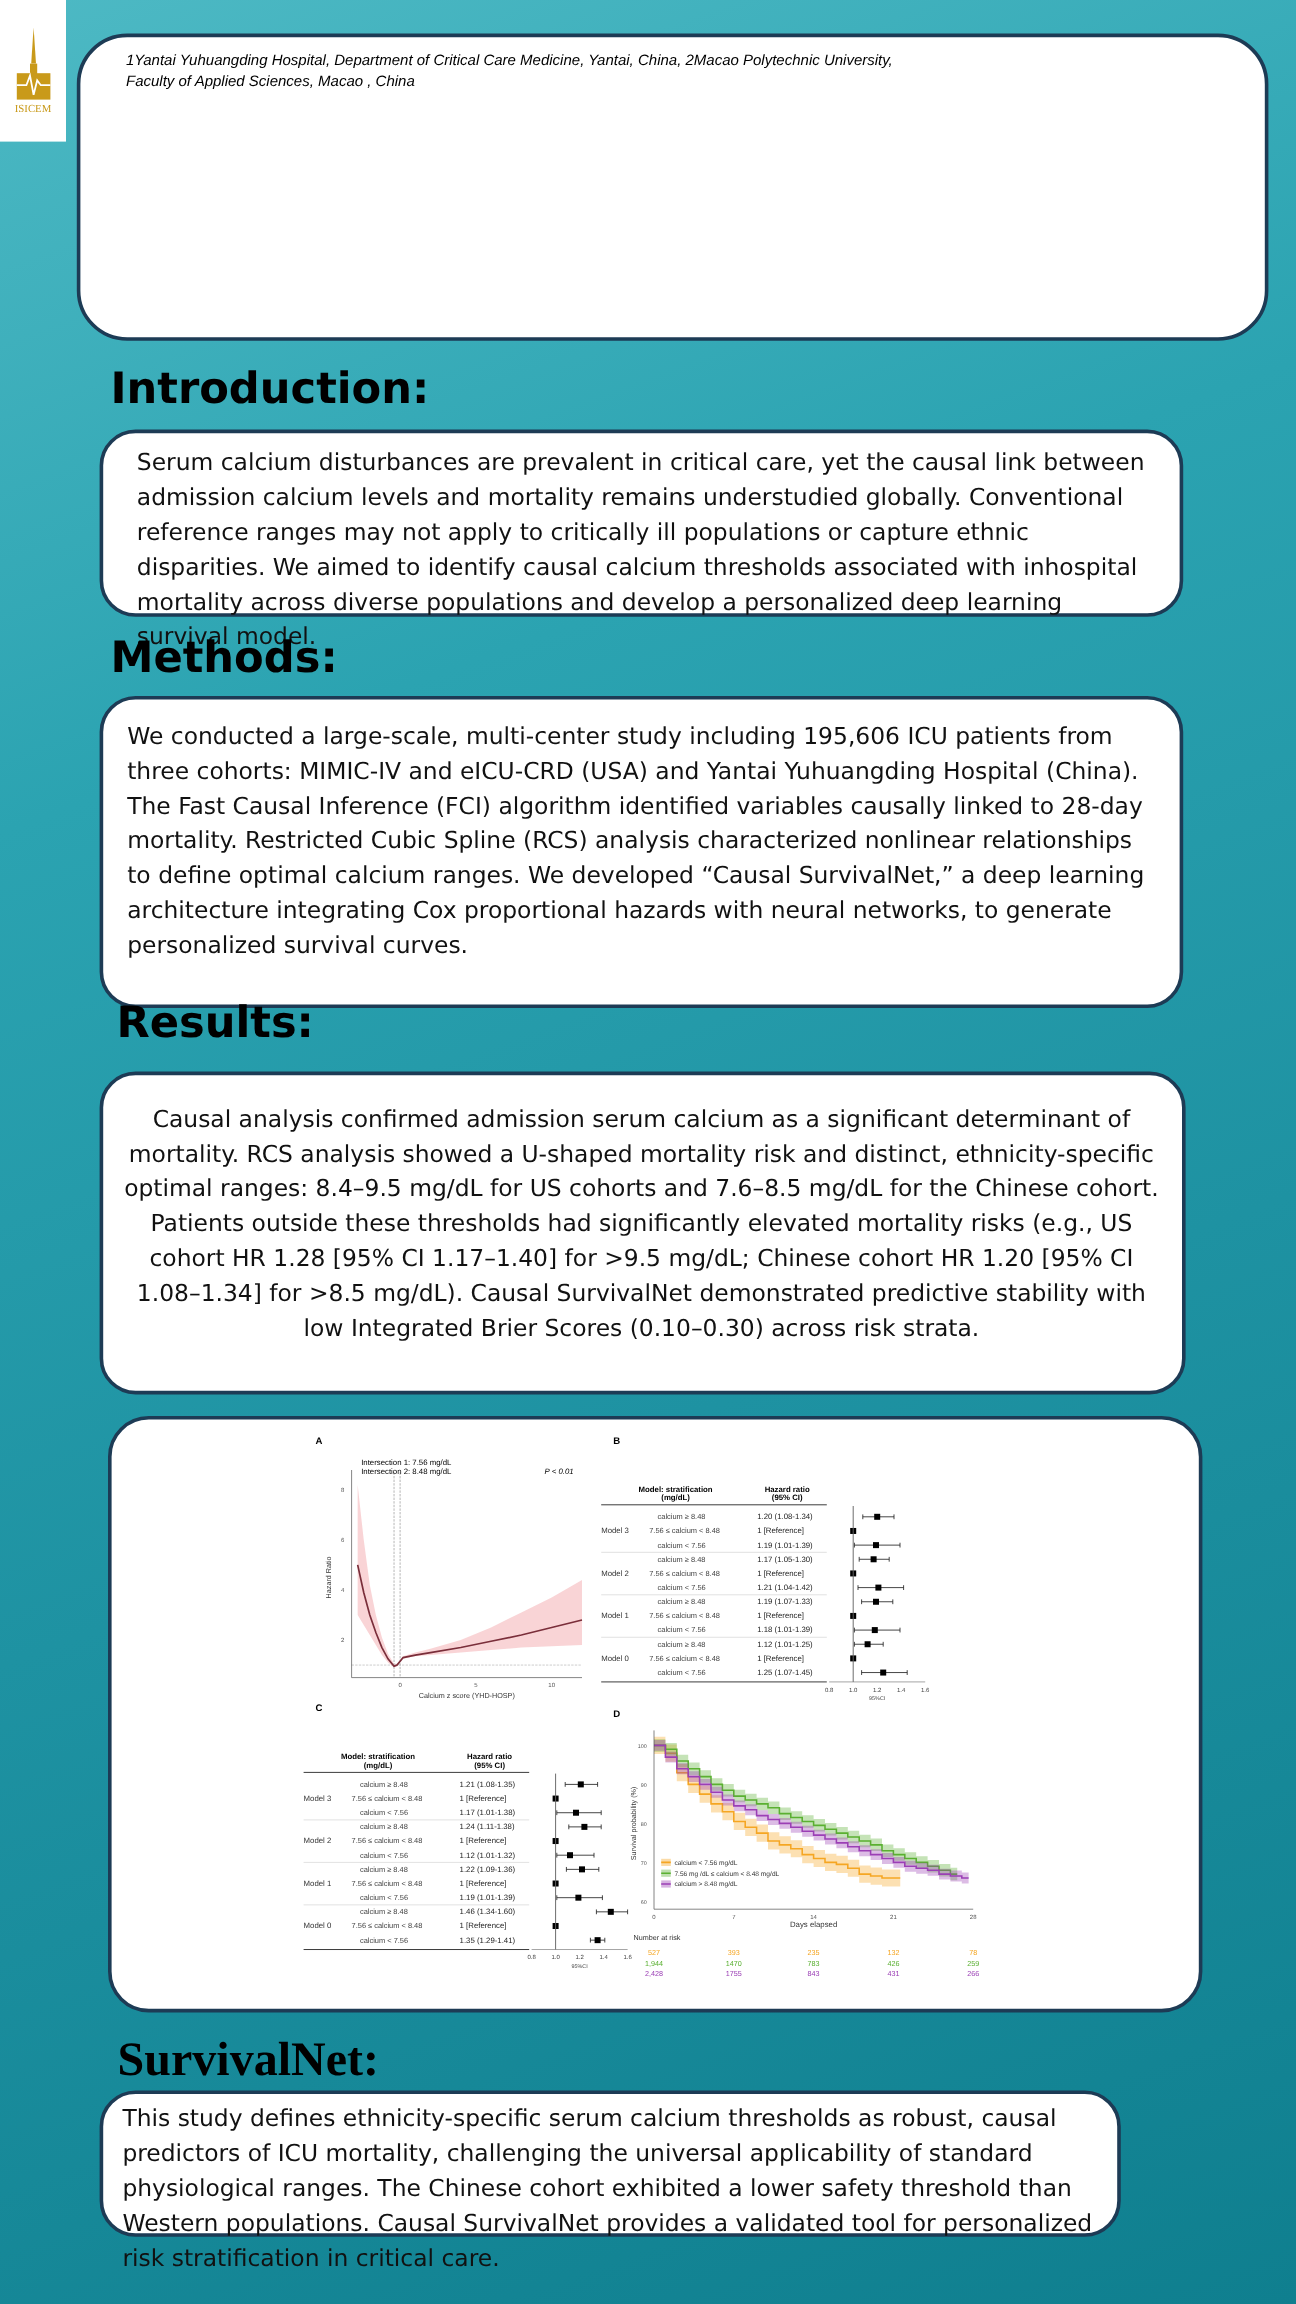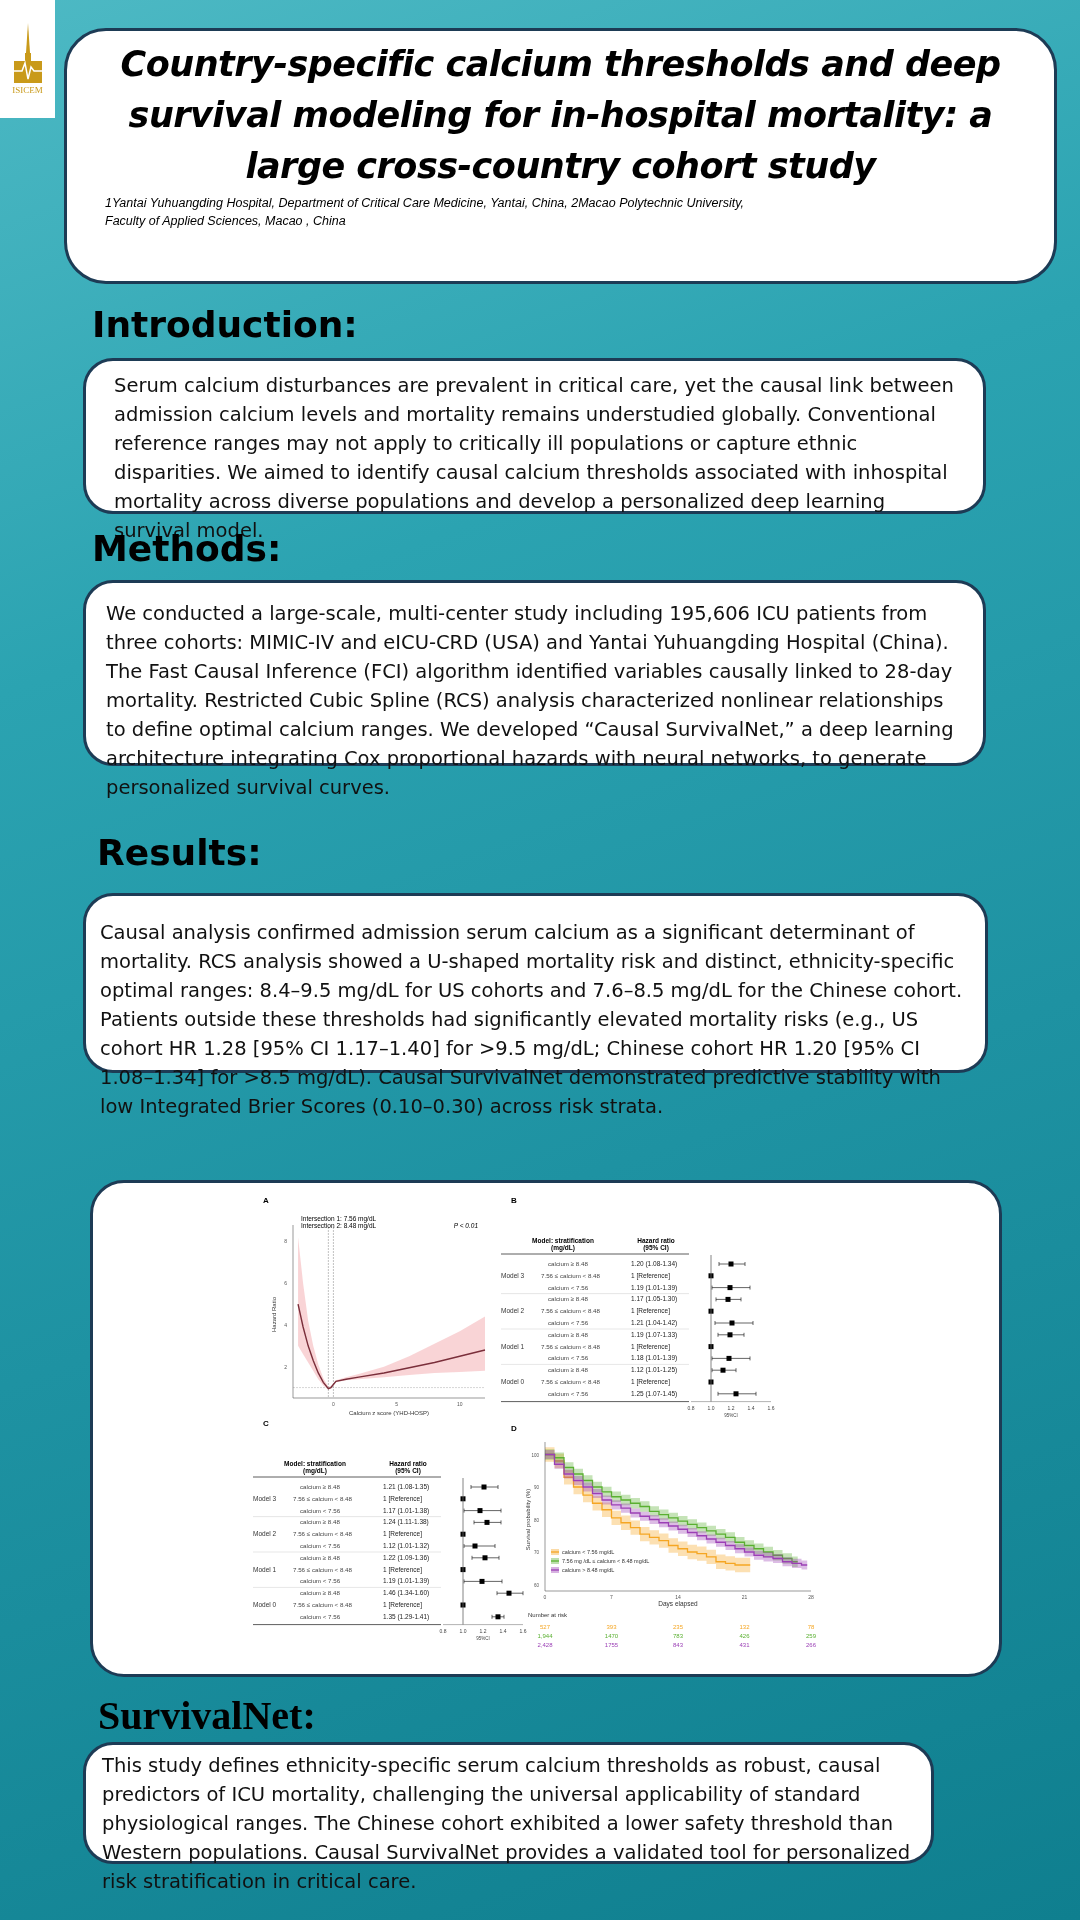--- a/index.html
+++ b/index.html
@@ -30,36 +30,35 @@
   <svg class="tower" viewBox="0 0 30 62">
     <polygon points="15,0 17,30 13,30" fill="#c99a1a"></polygon>
     <rect x="12" y="30" width="6" height="10" fill="#c99a1a"></rect>
     <rect x="1" y="38" width="28" height="22" fill="#c99a1a"></rect>
     <polyline points="1,48 9,48 12,40 15,56 18,44 21,48 29,48" fill="none" stroke="#fff" stroke-width="1.5"></polyline>
   </svg>
   <span class="lbl">ISICEM</span>
 </div>
 
 <div class="card title-card">
-  <h1 class="title">Country-specific calcium thresholds and deep survival modeling for in-hospital mortality: a large cross-country cohort study</h1>
   <div class="affil">1Yantai Yuhuangding Hospital, Department of Critical Care Medicine, Yantai, China, 2Macao Polytechnic University, Faculty of Applied Sciences, Macao , China</div>
 </div>
 
 <div class="sec" style="left:92px;top:304px;">Introduction:</div>
 <div class="card body-card" style="left:83px;top:358px;width:903px;height:156px;padding-left:28px;">
   <div>Serum calcium disturbances are prevalent in critical care, yet the causal link between admission calcium levels and mortality remains understudied globally. Conventional reference ranges may not apply to critically ill populations or capture ethnic disparities. We aimed to identify causal calcium thresholds associated with inhospital mortality across diverse populations and develop a personalized deep learning survival model.</div>
 </div>
 
 <div class="sec" style="left:92px;top:528px;">Methods:</div>
-<div class="card body-card" style="left:83px;top:580px;width:903px;height:186px;padding-top:16px;padding-left:20px;">
+<div class="card body-card" style="left:83px;top:580px;width:903px;height:260px;padding-top:16px;padding-left:20px;">
   <div>We conducted a large-scale, multi-center study including 195,606 ICU patients from three cohorts: MIMIC-IV and eICU-CRD (USA) and Yantai Yuhuangding Hospital (China). The Fast Causal Inference (FCI) algorithm identified variables causally linked to 28-day mortality. Restricted Cubic Spline (RCS) analysis characterized nonlinear relationships to define optimal calcium ranges. We developed “Causal SurvivalNet,” a deep learning architecture integrating Cox proportional hazards with neural networks, to generate personalized survival curves.</div>
 </div>
 
 <div class="sec" style="left:97px;top:832px;">Results:</div>
-<div class="card body-card" style="left:83px;top:893px;width:905px;height:180px;padding-top:22px;padding-left:14px;">
+<div class="card body-card" style="left:83px;top:893px;width:905px;height:269px;padding-top:22px;padding-left:14px;text-align:center;">
   <div>Causal analysis confirmed admission serum calcium as a significant determinant of mortality. RCS analysis showed a U-shaped mortality risk and distinct, ethnicity-specific optimal ranges: 8.4–9.5 mg/dL for US cohorts and 7.6–8.5 mg/dL for the Chinese cohort. Patients outside these thresholds had significantly elevated mortality risks (e.g., US cohort HR 1.28 [95% CI 1.17–1.40] for &gt;9.5 mg/dL; Chinese cohort HR 1.20 [95% CI 1.08–1.34] for &gt;8.5 mg/dL). Causal SurvivalNet demonstrated predictive stability with low Integrated Brier Scores (0.10–0.30) across risk strata.</div>
 </div>
 
 <div class="card fig-card">
   <svg id="figsvg" width="906" height="491">
       <text x="170" y="20" font-size="8" font-weight="bold">A</text>
       <path d="M205.05263157894737,54.26250000000002 L210.10526315789474,100.1875 L215.1578947368421,137.7625 L220.21052631578948,162.8125 L225.26315789473685,181.6 L230.31578947368422,195.16875 L235.3684210526316,203.51875 L237.89473684210526,203.51875 L242.94736842105263,197.25625 L253.05263157894737,194.125 L265.6842105263158,190.99375 L290.9473684210526,183.6875 L316.2105263157895,173.25 L341.4736842105263,160.725 L366.7368421052632,148.2 L392,133.58749999999998 L392,187.8625 L366.7368421052632,188.90625 L341.4736842105263,189.95 L316.2105263157895,192.0375 L290.9473684210526,194.125 L265.6842105263158,196.2125 L253.05263157894737,197.25625 L242.94736842105263,199.34375 L237.89473684210526,205.60625 L235.3684210526316,206.65 L230.31578947368422,202.475 L225.26315789473685,196.2125 L220.21052631578948,187.8625 L215.1578947368421,179.5125 L210.10526315789474,171.1625 L205.05263157894737,162.8125Z" fill="#f7c9cc" opacity="0.8"></path>
       <line x1="200" y1="204.5625" x2="392" y2="204.5625" stroke="#bbb" stroke-dasharray="2,1" stroke-width="0.6"></line>
       <line x1="235.3684210526316" y1="44" x2="235.3684210526316" y2="215" stroke="#999" stroke-dasharray="2,1" stroke-width="0.6"></line>
       <line x1="240.42105263157896" y1="44" x2="240.42105263157896" y2="215" stroke="#999" stroke-dasharray="2,1" stroke-width="0.6"></line>

